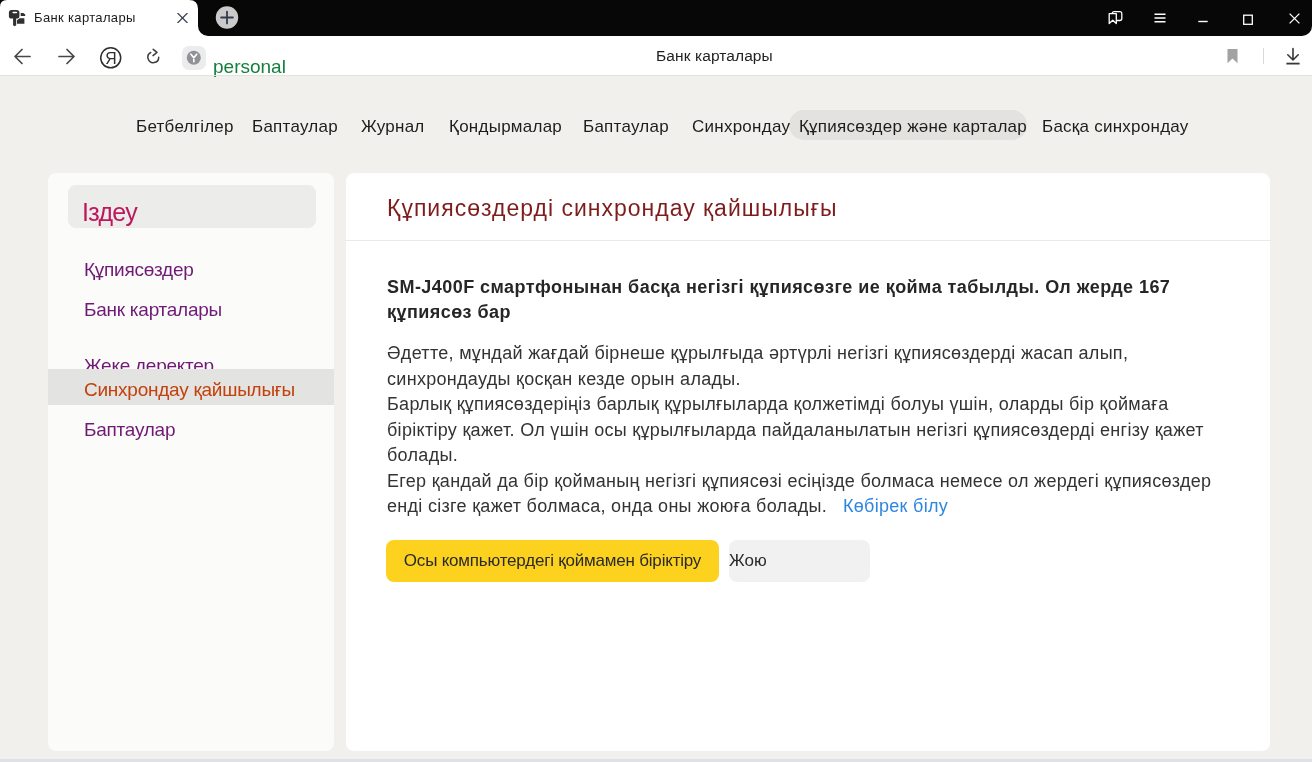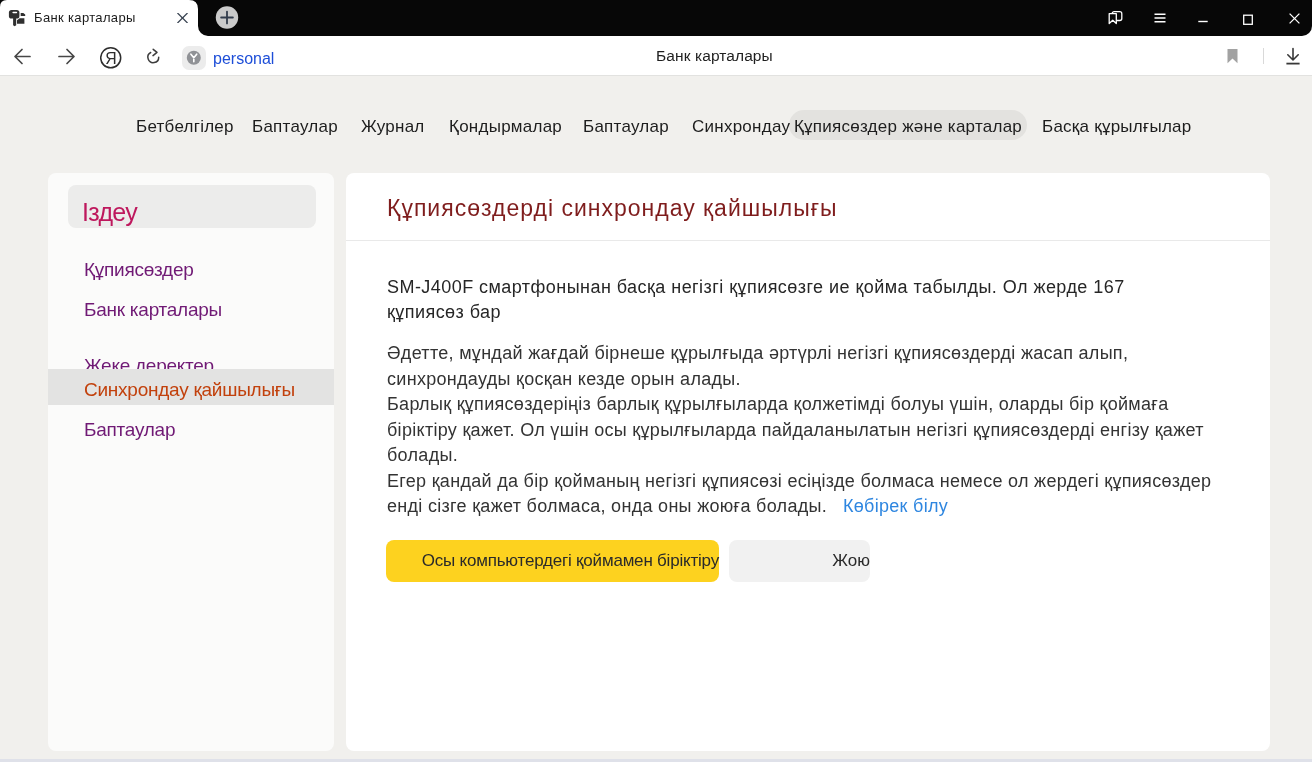--- a/index.html
+++ b/index.html
@@ -62,53 +62,53 @@
 </svg>
 <svg class="abs" style="left:143px;top:46" width="21" height="21" viewBox="0 0 21 21">
   <path d="M7.7,6.5 A5.4,5.4 0 1 0 15.7,11.2" stroke="#3d3d3d" stroke-width="1.5" fill="none" stroke-linecap="round"></path>
   <path d="M10.2,3.3 L14,6.4 L10,9.6" stroke="#3d3d3d" stroke-width="1.5" fill="none" stroke-linecap="round" stroke-linejoin="round"></path>
 </svg>
 <div class="abs" style="left:182px;top:46px;width:23.5px;height:23.5px;background:#ececec;border-radius:7px"></div>
 <svg class="abs" style="left:186px;top:50" width="16" height="16" viewBox="0 0 16 16">
   <circle cx="7.8" cy="7.8" r="7" fill="#909296"></circle>
   <path d="M4.9,4.2 L7.8,7.8 L10.7,4.2 M7.8,7.8 L7.8,11.8" stroke="#ffffff" stroke-width="1.6" fill="none" stroke-linecap="round"></path>
 </svg>
-<div class="abs" style="left:213px;top:38px;height:42px;line-height:42px;font-size:16px;color:#1d4ed8">personal</div>
+<div class="abs" style="left:213px;top:46px;height:42px;line-height:42px;font-size:19px;color:#15803d">personal</div>
 <div class="abs" style="left:656px;top:34.5px;height:42px;line-height:42px;font-size:15.5px;letter-spacing:0.1px;color:#1f1f1f">Банк карталары</div>
 <svg class="abs" style="left:1227px;top:49" width="11" height="15" viewBox="0 0 11 15">
   <path d="M0.5,0 H10.5 V14.2 L5.5,9.6 L0.5,14.2 Z" fill="#a2a2a2"></path>
 </svg>
 <div class="abs" style="left:1263px;top:48px;width:1px;height:16px;background:#d9d9d9"></div>
 <svg class="abs" style="left:1284px;top:47" width="18" height="19" viewBox="0 0 18 19">
   <path d="M9,1.5 V12.5 M3.8,7.8 L9,13 L14.2,7.8" stroke="#383838" stroke-width="1.6" fill="none" stroke-linecap="round" stroke-linejoin="round"></path>
   <path d="M2.4,16.6 H15.6" stroke="#383838" stroke-width="1.8"></path>
 </svg>
 <div class="abs" style="left:0;top:75px;width:1312px;height:1px;background:#e2e2e0"></div>
 
 <div class="abs" style="left:789px;top:110px;width:238px;height:30px;background:#e3e2df;border-radius:15px"></div>
 <div class="abs nav" style="left:136px">Бетбелгілер</div>
 <div class="abs nav" style="left:252px">Баптаулар</div>
 <div class="abs nav" style="left:361px">Журнал</div>
 <div class="abs nav" style="left:449px">Қондырмалар</div>
 <div class="abs nav" style="left:583px">Баптаулар</div>
 <div class="abs nav" style="left:692px">Синхрондау</div>
-<div class="abs nav" style="left:789px;width:238px;text-align:center">Құпиясөздер және карталар</div>
-<div class="abs nav" style="left:1042px">Басқа құрылғылар</div>
+<div class="abs nav" style="left:789px;width:238px;text-align:right">Құпиясөздер және карталар</div>
+<div class="abs nav" style="left:1042px">Басқа синхрондау</div>
 
 <div class="abs" style="left:48px;top:173px;width:286px;height:578px;background:#fbfbfa;border-radius:8px"></div>
 <div class="abs" style="left:68px;top:185px;width:248px;height:43px;background:#ececeb;border-radius:8px"></div>
 <div class="abs" style="left:82px;top:198px;font-size:25px;letter-spacing:-0.7px;color:#be185d">Іздеу</div>
 <div class="abs side-item" style="top:259px">Құпиясөздер</div>
 <div class="abs side-item" style="top:299px">Банк карталары</div>
 <div class="abs side-item" style="top:355px">Жеке деректер</div>
 <div class="abs" style="left:48px;top:369px;width:286px;height:36px;background:#e3e3e2"></div>
 <div class="abs side-item" style="top:379px;color:#c2410c">Синхрондау қайшылығы</div>
 <div class="abs side-item" style="top:419px">Баптаулар</div>
 
 <div class="abs" style="left:346px;top:173px;width:924px;height:578px;background:#ffffff;border-radius:8px"></div>
 <div class="abs" style="left:387px;top:195px;font-size:23px;letter-spacing:1px;color:#7f1d1d">Құпиясөздерді синхрондау қайшылығы</div>
 <div class="abs" style="left:346px;top:240px;width:924px;height:1px;background:#e9e9e9"></div>
-<div class="abs" style="left:387px;top:274.5px;width:810px;font-size:18px;letter-spacing:0.45px;font-weight:400;color:#262626;line-height:25.5px">SM-J400F смартфонынан басқа негізгі құпиясөзге ие қойма табылды. Ол жерде 167<br>құпиясөз бар</div>
+<div class="abs" style="left:387px;top:274.5px;width:810px;font-size:18px;letter-spacing:0.45px;font-weight:700;color:#262626;line-height:25.5px">SM-J400F смартфонынан басқа негізгі құпиясөзге ие қойма табылды. Ол жерде 167<br>құпиясөз бар</div>
 <div class="abs" style="left:387px;top:341px;font-size:18px;letter-spacing:0.3px;color:#333333;line-height:25.5px">Әдетте, мұндай жағдай бірнеше құрылғыда әртүрлі негізгі құпиясөздерді жасап алып,<br>синхрондауды қосқан кезде орын алады.<br>Барлық құпиясөздеріңіз барлық құрылғыларда қолжетімді болуы үшін, оларды бір қоймаға<br>біріктіру қажет. Ол үшін осы құрылғыларда пайдаланылатын негізгі құпиясөздерді енгізу қажет<br>болады.<br>Егер қандай да бір қойманың негізгі құпиясөзі есіңізде болмаса немесе ол жердегі құпиясөздер<br>енді сізге қажет болмаса, онда оны жоюға болады.&nbsp;&nbsp;&nbsp;<span style="color:#2e86e0">Көбірек білу</span></div>
-<div class="abs" style="left:386px;top:540px;width:333px;height:42px;background:#fdd21f;border-radius:8px;text-align:right;line-height:42px;font-size:17px;letter-spacing:-0.2px;color:#2a2a2a">Осы компьютердегі қоймамен біріктіру</div>
-<div class="abs" style="left:729px;top:540px;width:141px;height:42px;background:#f1f1f1;border-radius:8px;text-align:right;line-height:42px;font-size:17px;color:#2a2a2a">Жою</div>
+<div class="abs" style="left:386px;top:540px;width:333px;height:42px;background:#fdd21f;border-radius:8px;text-align:center;line-height:42px;font-size:17px;letter-spacing:-0.2px;color:#2a2a2a">Осы компьютердегі қоймамен біріктіру</div>
+<div class="abs" style="left:729px;top:540px;width:141px;height:42px;background:#f1f1f1;border-radius:8px;text-align:left;line-height:42px;font-size:17px;color:#2a2a2a">Жою</div>
 
 <div class="abs" style="left:0;top:759px;width:1312px;height:3px;background:#dfe1e9"></div>
 
 </body></html>

